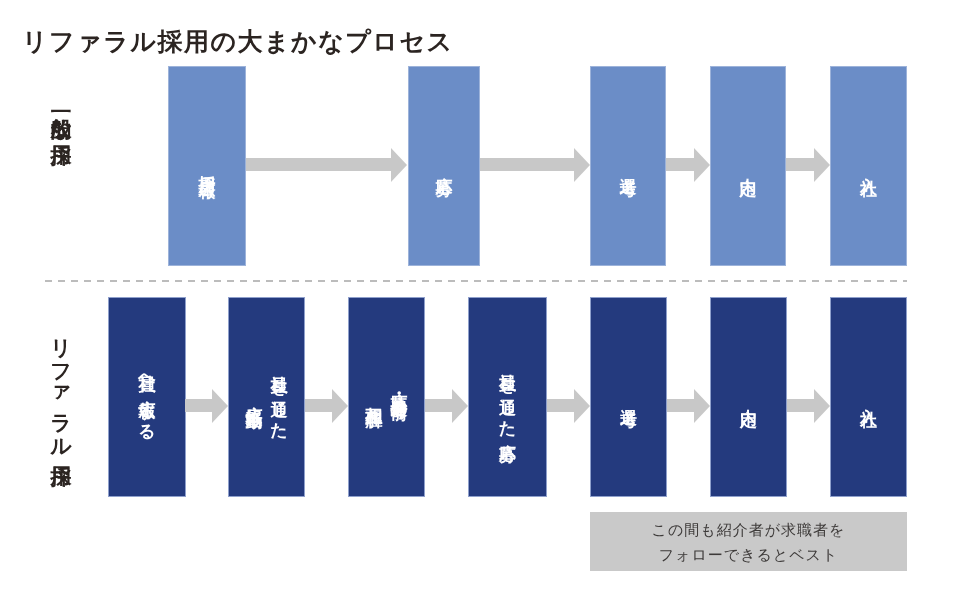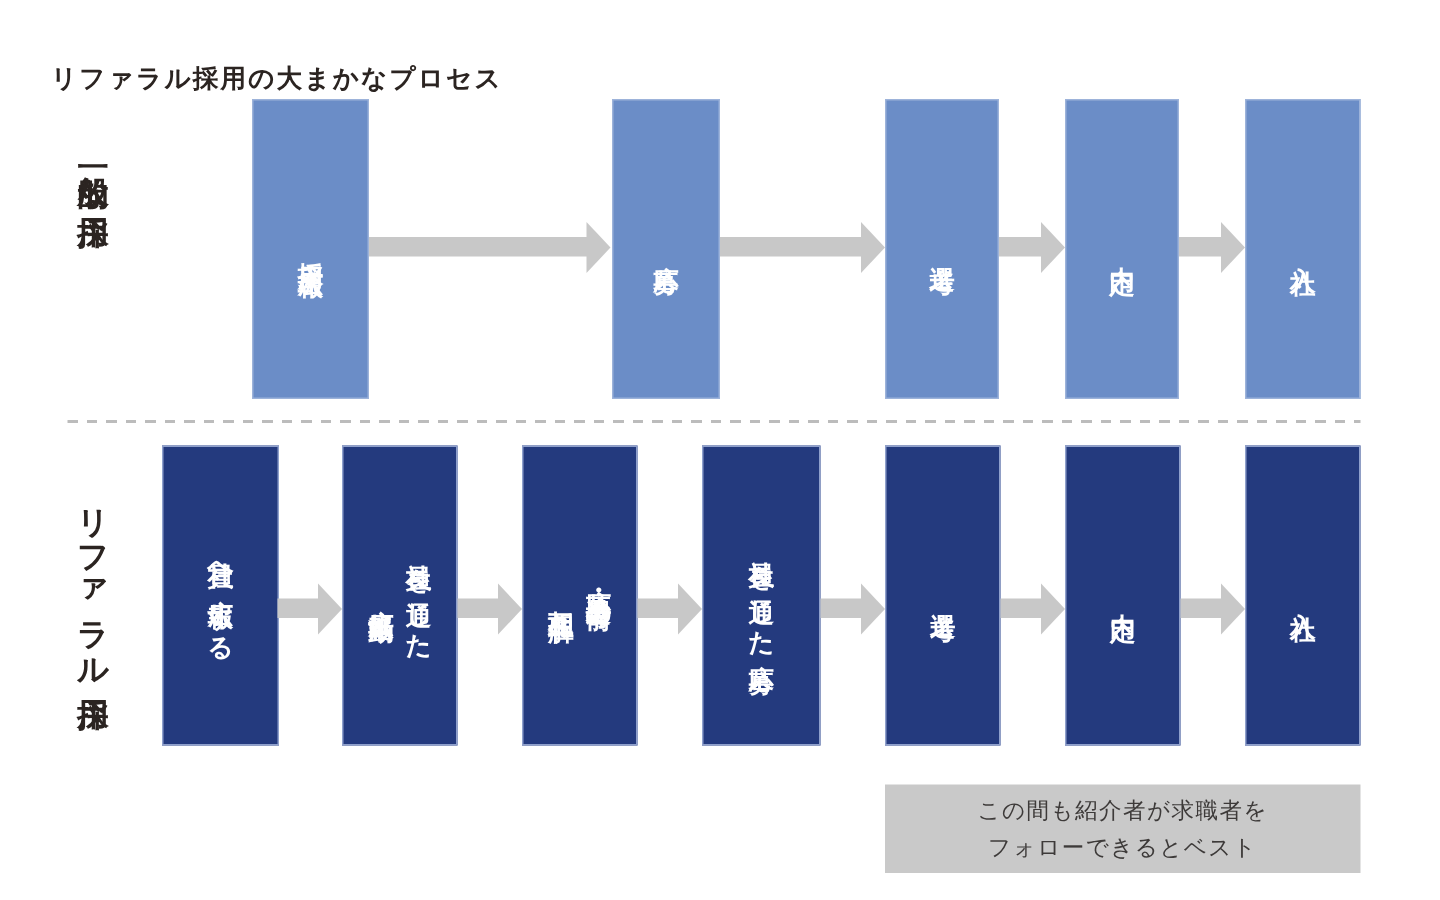--- a/index.html
+++ b/index.html
@@ -7,24 +7,23 @@
     font-family:"Liberation Sans","DejaVu Sans",sans-serif;
     background:#ffffff;
   }
   .canvas{
     position:relative;
     width:960px;height:600px;
     background:#ffffff;
     overflow:hidden;
   }
   .page-title{
-    position:absolute;left:34px;top:25px;
-    font-size:17px;font-weight:bold;color:#2b2421;
+    position:absolute;left:22px;top:25px;
+    font-size:25px;font-weight:bold;color:#2b2421;
     letter-spacing:1.5px;
-    margin-top:16px;
   }
   .row-label{
     position:absolute;
     writing-mode:vertical-rl;text-orientation:mixed;
     font-size:21px;font-weight:bold;color:#2b2421;
     letter-spacing:1px;line-height:26px;
   }
   .row-label.general{left:48px;top:100px;}
   .row-label.referral{left:48px;top:324px;}
   .step-box{
@@ -58,21 +57,21 @@
     border-bottom:17px solid transparent;
     border-left:16px solid #c8c8c8;
   }
   .row1-arrow{top:148px;}
   .row2-arrow{top:389px;}
   .divider{
     position:absolute;left:45px;top:280px;width:862px;height:2px;
     background:repeating-linear-gradient(90deg,#bcbcbc 0 7px,transparent 7px 13px);
   }
   .note-band{
-    position:absolute;left:590px;top:523px;width:317px;height:59px;
+    position:absolute;left:590px;top:512px;width:317px;height:59px;
     background:#c9c9c9;
     display:flex;align-items:center;justify-content:center;
   }
   .note-text{
     white-space:pre-line;text-align:center;
     font-size:15px;line-height:25px;color:#3d3a39;
     letter-spacing:1px;
   }
 </style>
 </head>

